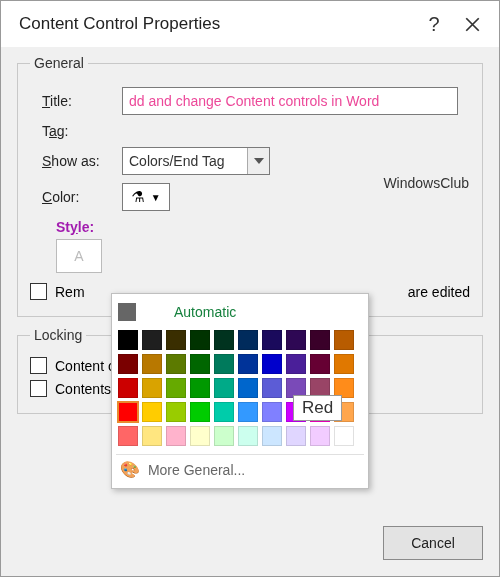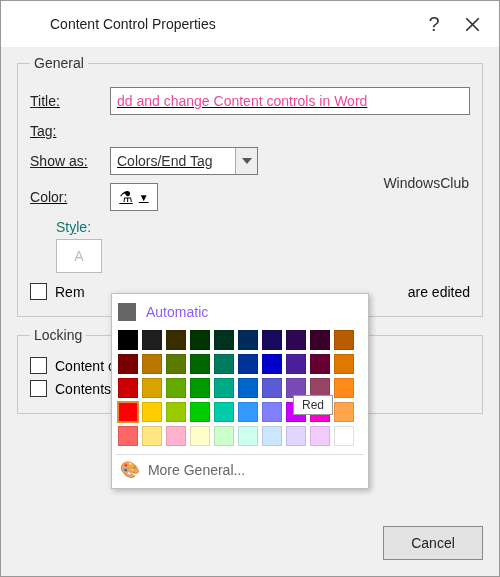--- a/index.html
+++ b/index.html
@@ -1,53 +1,53 @@
 <!DOCTYPE html>
 <html><head>
 <meta charset="utf-8">
 <style>
 * { box-sizing: border-box; font-family: "Segoe UI", Tahoma, sans-serif; font-size: 14px; }
 body { margin: 0; background: #fff; width: 500px; height: 577px; position: relative; overflow: hidden; }
 .dialog { width: 500px; height: 577px; border: 1px solid #999; background: #f0f0f0; display: flex; flex-direction: column; }
 .titlebar { height: 46px; background: #fff; display: flex; align-items: center; padding: 0 8px 0 18px; }
-.titlebar .title { flex: 1; font-size: 14px; color: #222; margin-left: 31px; }
+.titlebar .title { flex: 1; font-size: 17px; color: #222; }
 .titlebar .tb-btn { width: 38px; height: 36px; display: flex; align-items: center; justify-content: center; color: #333; cursor: pointer; }
 .body { flex: 1; padding: 8px 16px 0 16px; position: relative; }
 fieldset { border: 1px solid #c8c8c8; margin: 0 0 10px 0; padding: 8px 12px 10px 12px; }
 fieldset legend { color: #333; padding: 0 4px; }
-.row { display: flex; align-items: center; margin: 8px 0; text-decoration: underline; }
+.row { display: flex; align-items: center; margin: 8px 12px; }
 .lab { width: 80px; color: #222; }
 .lab u { text-decoration: underline; }
 .txt { flex: 1; height: 28px; border: 1px solid #7a7a7a; background: #fff; padding: 2px 6px; color: #ec4899; }
 .combo { width: 148px; height: 28px; border: 1px solid #7a7a7a; background: #fff; display: flex; align-items: center; }
 .combo span { flex: 1; padding: 0 6px; color: #333; }
 .combo .dd { width: 22px; height: 26px; border-left: 1px solid #aaa; display: flex; align-items: center; justify-content: center; background: #eee; }
 .colorbtn { width: 48px; height: 28px; border: 1px solid #7a7a7a; background: #fff; display: flex; align-items: center; justify-content: center; gap: 2px; }
 .colorbtn .bucket { font-size: 15px; }
 .colorbtn .caret { font-size: 10px; margin-left: 4px; }
 .chk { display: flex; align-items: center; margin: 6px 0; }
 .chk .box { width: 17px; height: 17px; border: 1px solid #333; background: #fff; margin-right: 8px; flex-shrink: 0; }
 .chk span u { text-decoration: underline; }
-.stylelab { color: #0f766e; margin: 4px 0 4px 26px; }
+.stylelab { color: #a21caf; margin: 4px 0 4px 26px; font-weight: bold; }
 .styledd { width: 46px; height: 34px; border: 1px solid #bbb; background: #fff; margin-left: 26px; display: flex; align-items: center; justify-content: center; color: #bbb; font-size: 20px; }
 .watermark { position: absolute; right: 30px; top: 128px; color: #333; font-size: 16px; line-height: 1.15; pointer-events: none; }
 .watermark .sq { display: inline-block; width: 14px; height: 14px; background: #2c6fd6; border-top: 7px solid #57b4ff; transform: translateY(-6px); }
 .btns { display: flex; justify-content: flex-end; gap: 14px; padding: 14px 16px 16px 0; }
 .btn { width: 100px; height: 34px; border: 1px solid #8a8a8a; background: #e3e3e3; display: flex; align-items: center; justify-content: center; cursor: pointer; color: #222; }
 .btn.ok { border-color: #4a8fd6; outline: 1px solid #4a8fd6; }
 
 .picker { position: absolute; left: 110px; top: 246px; width: 258px; background: #fff; border: 1px solid #bfbfbf; box-shadow: 2px 2px 6px rgba(0,0,0,0.25); padding: 4px; z-index: 10; }
-.picker .auto { display: flex; align-items: center; height: 28px; color: #8b5cf6; padding-left: 2px; }
+.picker .auto { display: flex; align-items: center; height: 28px; color: #15803d; padding-left: 2px; gap: 28px; }
 .picker .auto .sw { width: 18px; height: 18px; background: #666; margin-right: 10px; }
 .picker .grid { display: grid; grid-template-columns: repeat(10, 22px); grid-auto-rows: 22px; gap: 2px; padding: 4px 2px 6px 2px; }
 .picker .c { width: 20px; height: 20px; border: 1px solid rgba(0,0,0,0.12); cursor: pointer; }
 .picker .c.sel { outline: 2px solid #e88a2e; outline-offset: -1px; }
 .picker .more { display: flex; align-items: center; height: 30px; border-top: 1px solid #e0e0e0; color: #666; padding-left: 4px; cursor: pointer; }
 .picker .more .pal { font-size: 16px; margin-right: 8px; }
-.tooltip { position: absolute; left: 292px; top: 348px; background: #fff; border: 1px solid #999; padding: 2px 8px; font-size: 12px; color: #333; z-index: 11; }
+.tooltip { position: absolute; left: 292px; top: 348px; background: #fff; border: 1px solid #999; padding: 2px 8px; font-size: 17px; color: #333; z-index: 11; }
 .chev { width: 0; height: 0; border-left: 5px solid transparent; border-right: 5px solid transparent; border-top: 6px solid #555; }
 .xicon svg { width: 15px; height: 15px; }
 .qicon { font-size: 20px; font-weight: 300; }
 </style>
 </head>
 <body>
 
 <div class="dialog">
   <div class="titlebar">
     <div class="title">Content Control Properties</div>

